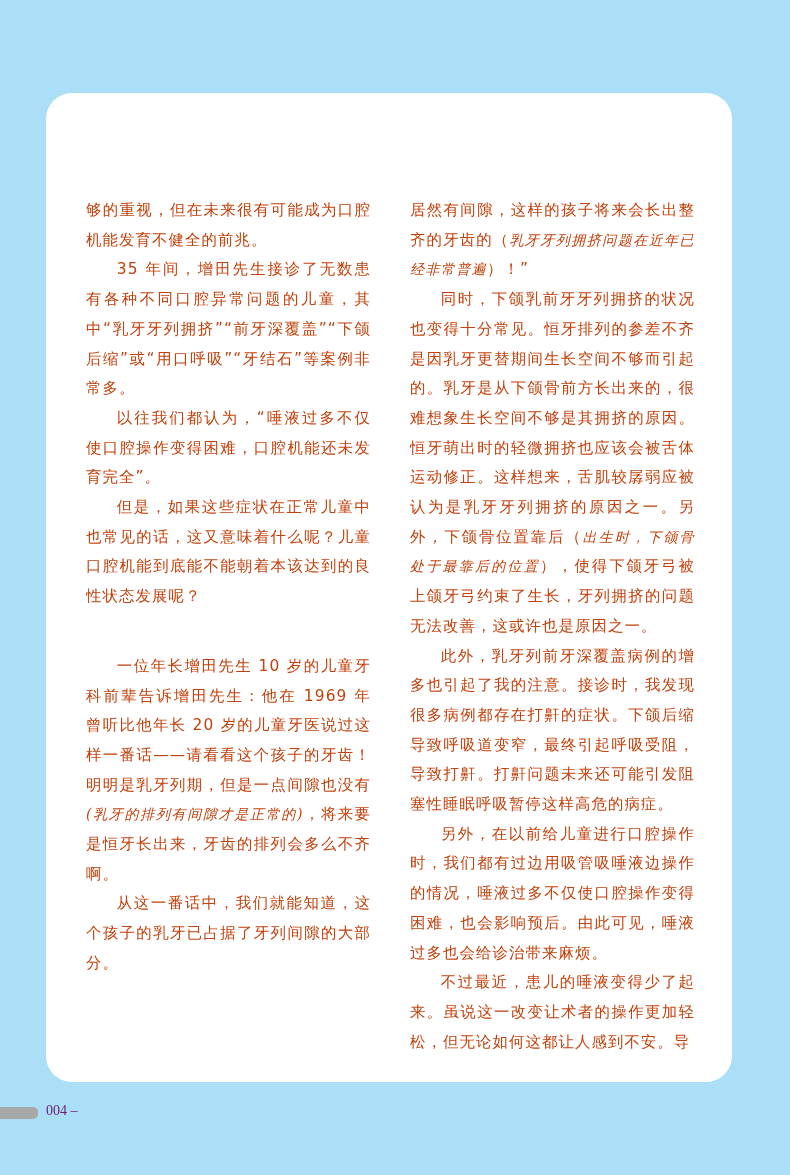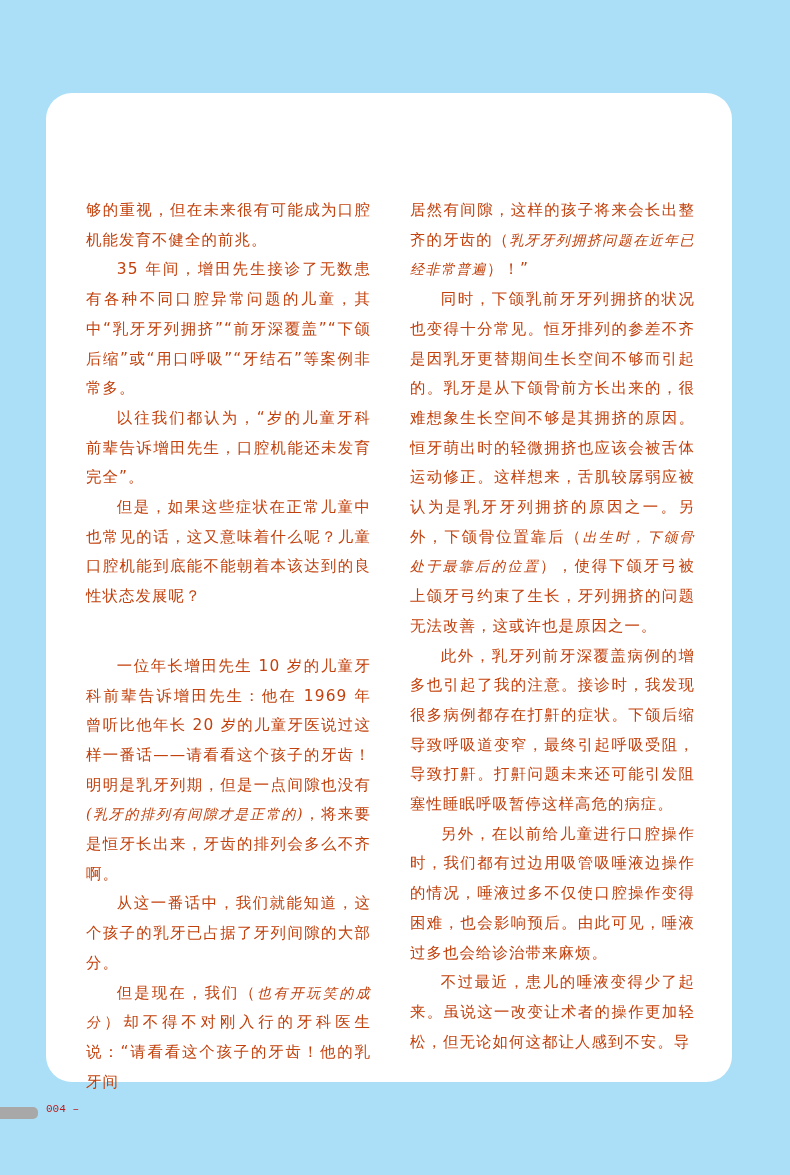--- a/index.html
+++ b/index.html
@@ -21,36 +21,35 @@
   .col.right { left:364px; }
   .col p { margin:0; }
   .col p.indent { text-indent:2em; }
   .col p.gap { margin-top:40px; }
   .note { font-family:"DejaVu Serif","Liberation Serif",serif; font-style:italic; font-size:14px; letter-spacing:1.4px; }
   .footer-bar {
     position:absolute; left:0; top:1107px; width:38px; height:12px;
     background:#a8a8a8; border-radius:0 5px 5px 0;
   }
   .page-num {
-    position:absolute; left:46px; top:1103px; font-size:11px; color:#b91c1c;
-    font-family:Liberation Mono, monospace;
+    position:absolute; left:46px; top:1103px; font-size:14px; color:#701a75;
+    font-family:Liberation Serif, serif;
   }
 </style>
 </head>
 <body>
 
 <div class="card">
   <div class="col left">
     <p>够的重视，但在未来很有可能成为口腔机能发育不健全的前兆。</p>
     <p class="indent">35 年间，增田先生接诊了无数患有各种不同口腔异常问题的儿童，其中“乳牙牙列拥挤”“前牙深覆盖”“下颌后缩”或“用口呼吸”“牙结石”等案例非常多。</p>
-    <p class="indent">以往我们都认为，“岁的儿童牙科前辈告诉增田先生，口腔机能还未发育完全”。</p>
+    <p class="indent">以往我们都认为，“唾液过多不仅使口腔操作变得困难，口腔机能还未发育完全”。</p>
     <p class="indent">但是，如果这些症状在正常儿童中也常见的话，这又意味着什么呢？儿童口腔机能到底能不能朝着本该达到的良性状态发展呢？</p>
     <p class="indent gap"><span>一位年长增田先生 10 岁的儿童牙科前辈告诉增田先生：他在 1969 年曾听比他年长 20 岁的儿童牙医说过这样一番话——请看看这个孩子的牙齿！明明是乳牙列期，但是一点间隙也没有</span><span class="note">(乳牙的排列有间隙才是正常的)</span><span>，将来要是恒牙长出来，牙齿的排列会多么不齐啊。</span></p>
     <p class="indent">从这一番话中，我们就能知道，这个孩子的乳牙已占据了牙列间隙的大部分。</p>
-    <p class="indent"><span>但是现在，我们（</span><span class="note">也有开玩笑的成分</span><span>）却不得不对刚入行的牙科医生说：“请看看这个孩子的牙齿！他的乳牙间</span></p>
   </div>
 
   <div class="col right">
     <p><span>居然有间隙，这样的孩子将来会长出整齐的牙齿的（</span><span class="note">乳牙牙列拥挤问题在近年已经非常普遍</span><span>）！”</span></p>
     <p class="indent" style="display: block;"><span>同时，下颌乳前牙牙列拥挤的状况也变得十分常见。恒牙排列的参差不齐是因乳牙更替期间生长空间不够而引起的。乳牙是从下颌骨前方长出来的，很难想象生长空间不够是其拥挤的原因。恒牙萌出时的轻微拥挤也应该会被舌体运动修正。这样想来，舌肌较孱弱应被认为是乳牙牙列拥挤的原因之一。另外，下颌骨位置靠后（</span><span class="note">出生时，下颌骨处于最靠后的位置</span><span>），使得下颌牙弓被上颌牙弓约束了生长，牙列拥挤的问题无法改善，这或许也是原因之一。</span></p>
     <p class="indent">此外，乳牙列前牙深覆盖病例的增多也引起了我的注意。接诊时，我发现很多病例都存在打鼾的症状。下颌后缩导致呼吸道变窄，最终引起呼吸受阻，导致打鼾。打鼾问题未来还可能引发阻塞性睡眠呼吸暂停这样高危的病症。</p>
     <p class="indent">另外，在以前给儿童进行口腔操作时，我们都有过边用吸管吸唾液边操作的情况，唾液过多不仅使口腔操作变得困难，也会影响预后。由此可见，唾液过多也会给诊治带来麻烦。</p>
     <p class="indent">不过最近，患儿的唾液变得少了起来。虽说这一改变让术者的操作更加轻松，但无论如何这都让人感到不安。导</p>
   </div>
 </div>

